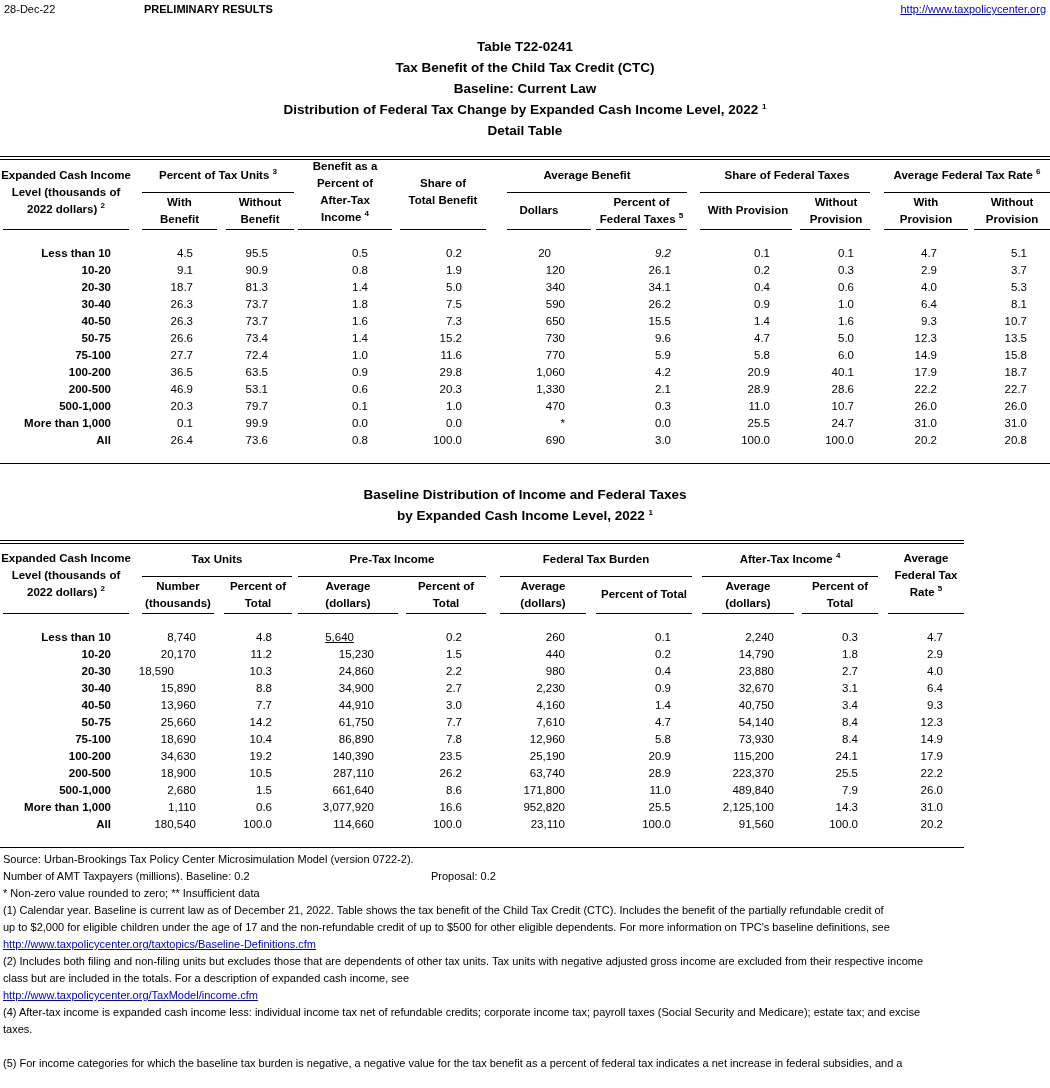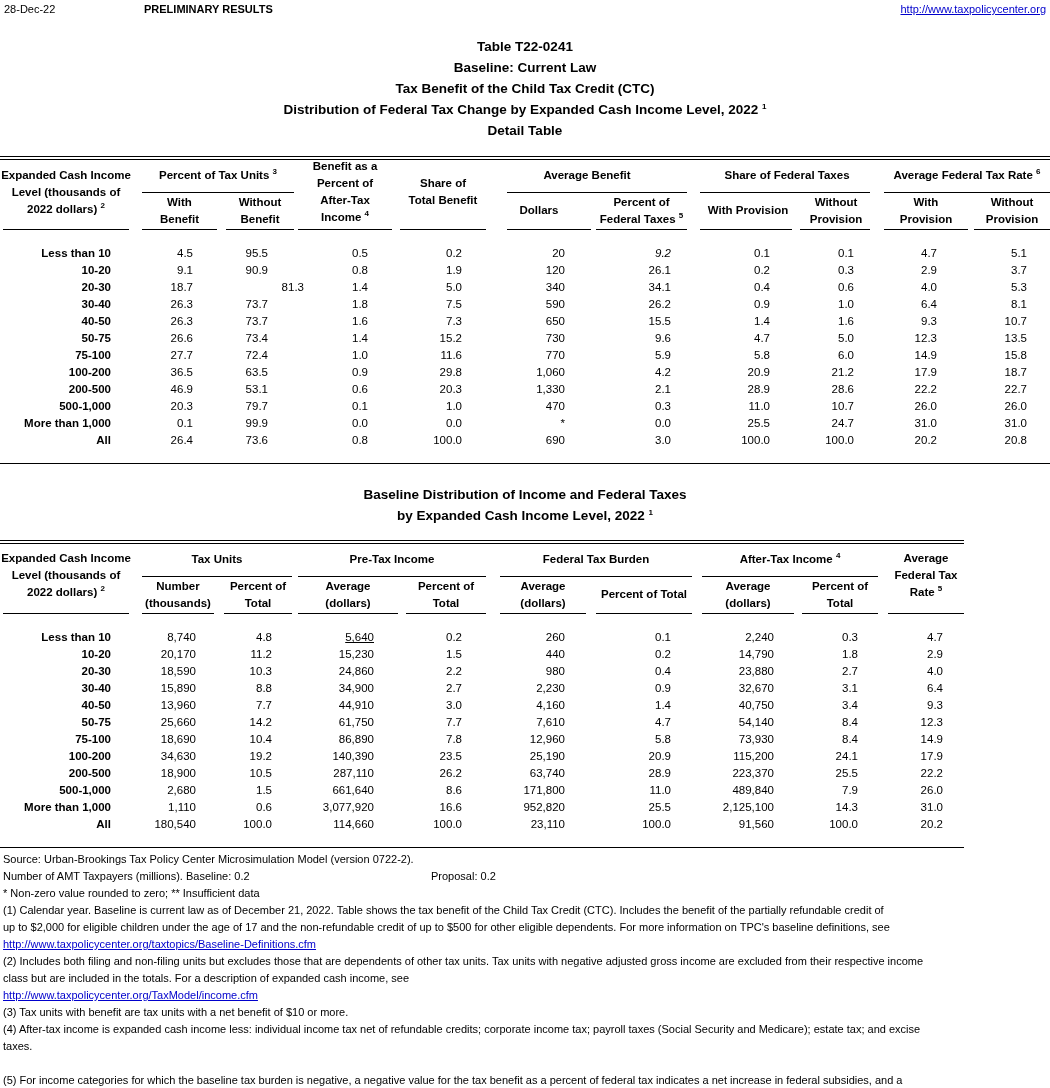--- a/index.html
+++ b/index.html
@@ -32,22 +32,22 @@
 <body>
 
 <div class="abs topbar">
   <span class="date">28-Dec-22</span>
   <span class="prelim">PRELIMINARY RESULTS</span>
   <span class="site">http://www.taxpolicycenter.org</span>
 </div>
 
 <div class="abs titles">
   <div>Table T22-0241</div>
+  <div>Tax Benefit of the Child Tax Credit (CTC)</div>
   <div>Baseline: Current Law</div>
-  <div>Tax Benefit of the Child Tax Credit (CTC)</div>
   <div><span>Distribution of Federal Tax Change by Expanded Cash Income Level, 2022</span> <sup>1</sup></div>
   <div>Detail Table</div>
 </div>
 
 <div>
   <div class="dbl" style="top:156px;width:1050px;"></div>
   <div class="dbl" style="top:159px;width:1050px;"></div>
 
   <div class="hdr" style="left:0;top:167px;width:132px;">
     <div>Expanded Cash Income</div>
@@ -120,21 +120,21 @@
   </div>
   <div class="uline" style="left:974px;top:229px;width:76px;"></div>
 
   <div id="t1rows">
       <div class="row" style="top: 245px; width: 1050px;">
         <span class="lbl" style="right: 939px;">Less than 10</span>
         <span class="c" style="right: 857px;">4.5</span>
         <span class="c" style="right: 782px;">95.5</span>
         <span class="c" style="right: 682px;">0.5</span>
         <span class="c" style="right: 588px;">0.2</span>
-        <span class="c" style="right: 485px;">20</span>
+        <span class="c" style="right: 499px;">20</span>
         <span class="c" style="right: 379px; font-style: italic;">9.2</span>
         <span class="c" style="right: 280px;">0.1</span>
         <span class="c" style="right: 196px;">0.1</span>
         <span class="c" style="right: 113px;">4.7</span>
         <span class="c" style="right: 23px;">5.1</span>
       </div>
       <div class="row" style="top: 262px; width: 1050px;">
         <span class="lbl" style="right: 939px;">10-20</span>
         <span class="c" style="right: 857px;">9.1</span>
         <span class="c" style="right: 782px;">90.9</span>
@@ -143,21 +143,21 @@
         <span class="c" style="right: 485px;">120</span>
         <span class="c" style="right: 379px;">26.1</span>
         <span class="c" style="right: 280px;">0.2</span>
         <span class="c" style="right: 196px;">0.3</span>
         <span class="c" style="right: 113px;">2.9</span>
         <span class="c" style="right: 23px;">3.7</span>
       </div>
       <div class="row" style="top: 279px; width: 1050px;">
         <span class="lbl" style="right: 939px;">20-30</span>
         <span class="c" style="right: 857px;">18.7</span>
-        <span class="c" style="right: 746px;">81.3</span>
+        <span class="c" style="right: 782px;">81.3</span>
         <span class="c" style="right: 682px;">1.4</span>
         <span class="c" style="right: 588px;">5.0</span>
         <span class="c" style="right: 485px;">340</span>
         <span class="c" style="right: 379px;">34.1</span>
         <span class="c" style="right: 280px;">0.4</span>
         <span class="c" style="right: 196px;">0.6</span>
         <span class="c" style="right: 113px;">4.0</span>
         <span class="c" style="right: 23px;">5.3</span>
       </div>
       <div class="row" style="top: 296px; width: 1050px;">
@@ -214,21 +214,21 @@
       </div>
       <div class="row" style="top: 364px; width: 1050px;">
         <span class="lbl" style="right: 939px;">100-200</span>
         <span class="c" style="right: 857px;">36.5</span>
         <span class="c" style="right: 782px;">63.5</span>
         <span class="c" style="right: 682px;">0.9</span>
         <span class="c" style="right: 588px;">29.8</span>
         <span class="c" style="right: 485px;">1,060</span>
         <span class="c" style="right: 379px;">4.2</span>
         <span class="c" style="right: 280px;">20.9</span>
-        <span class="c" style="right: 196px;">21.2</span>
+        <span class="c" style="right: 196px;">40.1</span>
         <span class="c" style="right: 113px;">17.9</span>
         <span class="c" style="right: 23px;">18.7</span>
       </div>
       <div class="row" style="top: 381px; width: 1050px;">
         <span class="lbl" style="right: 939px;">200-500</span>
         <span class="c" style="right: 857px;">46.9</span>
         <span class="c" style="right: 782px;">53.1</span>
         <span class="c" style="right: 682px;">0.6</span>
         <span class="c" style="right: 588px;">20.3</span>
         <span class="c" style="right: 485px;">1,330</span>
@@ -354,21 +354,21 @@
     <div>Federal Tax</div>
     <div><span>Rate</span> <sup>5</sup></div>
   </div>
   <div class="uline" style="left:888px;top:613px;width:76px;"></div>
 
   <div id="t2rows">
       <div class="row" style="top: 629px; width: 1050px;">
         <span class="lbl" style="right: 939px;">Less than 10</span>
         <span class="c" style="right: 854px;">8,740</span>
         <span class="c" style="right: 778px;">4.8</span>
-        <span class="c" style="right: 676px; text-decoration: underline;">5,640</span>
+        <span class="c" style="right: 696px; text-decoration: underline;">5,640</span>
         <span class="c" style="right: 588px;">0.2</span>
         <span class="c" style="right: 485px;">260</span>
         <span class="c" style="right: 379px;">0.1</span>
         <span class="c" style="right: 276px;">2,240</span>
         <span class="c" style="right: 192px;">0.3</span>
         <span class="c" style="right: 107px;">4.7</span>
       </div>
       <div class="row" style="top: 646px; width: 1050px;">
         <span class="lbl" style="right: 939px;">10-20</span>
         <span class="c" style="right: 854px;">20,170</span>
@@ -376,21 +376,21 @@
         <span class="c" style="right: 676px;">15,230</span>
         <span class="c" style="right: 588px;">1.5</span>
         <span class="c" style="right: 485px;">440</span>
         <span class="c" style="right: 379px;">0.2</span>
         <span class="c" style="right: 276px;">14,790</span>
         <span class="c" style="right: 192px;">1.8</span>
         <span class="c" style="right: 107px;">2.9</span>
       </div>
       <div class="row" style="top: 663px; width: 1050px;">
         <span class="lbl" style="right: 939px;">20-30</span>
-        <span class="c" style="right: 854px; margin-left: 12px;">18,590</span>
+        <span class="c" style="right: 876px; margin-left: 12px;">18,590</span>
         <span class="c" style="right: 778px;">10.3</span>
         <span class="c" style="right: 676px;">24,860</span>
         <span class="c" style="right: 588px;">2.2</span>
         <span class="c" style="right: 485px;">980</span>
         <span class="c" style="right: 379px;">0.4</span>
         <span class="c" style="right: 276px;">23,880</span>
         <span class="c" style="right: 192px;">2.7</span>
         <span class="c" style="right: 107px;">4.0</span>
       </div>
       <div class="row" style="top: 680px; width: 1050px;">
@@ -516,20 +516,19 @@
   <div>
     <div>(1) Calendar year. Baseline is current law as of December 21, 2022. Table shows the tax benefit of the Child Tax Credit (CTC). Includes the benefit of the partially refundable credit of</div>
     <div>up to $2,000 for eligible children under the age of 17 and the non-refundable credit of up to $500 for other eligible dependents. For more information on TPC's baseline definitions, see</div>
     <div class="link">http://www.taxpolicycenter.org/taxtopics/Baseline-Definitions.cfm</div>
   </div>
   <div>
     <div>(2) Includes both filing and non-filing units but excludes those that are dependents of other tax units. Tax units with negative adjusted gross income are excluded from their respective income</div>
     <div>class but are included in the totals. For a description of expanded cash income, see</div>
     <div class="link">http://www.taxpolicycenter.org/TaxModel/income.cfm</div>
   </div>
-  <div>(3) Tax units with benefit are tax units with a net benefit of $10 or more.</div>
   <div>
     <div>(4) After-tax income is expanded cash income less: individual income tax net of refundable credits; corporate income tax; payroll taxes (Social Security and Medicare); estate tax; and excise</div>
     <div>taxes.</div>
   </div>
   <div style="height:17px;"></div>
   <div>(5) For income categories for which the baseline tax burden is negative, a negative value for the tax benefit as a percent of federal tax indicates a net increase in federal subsidies, and a</div>
 </div>
 
 </body></html>

